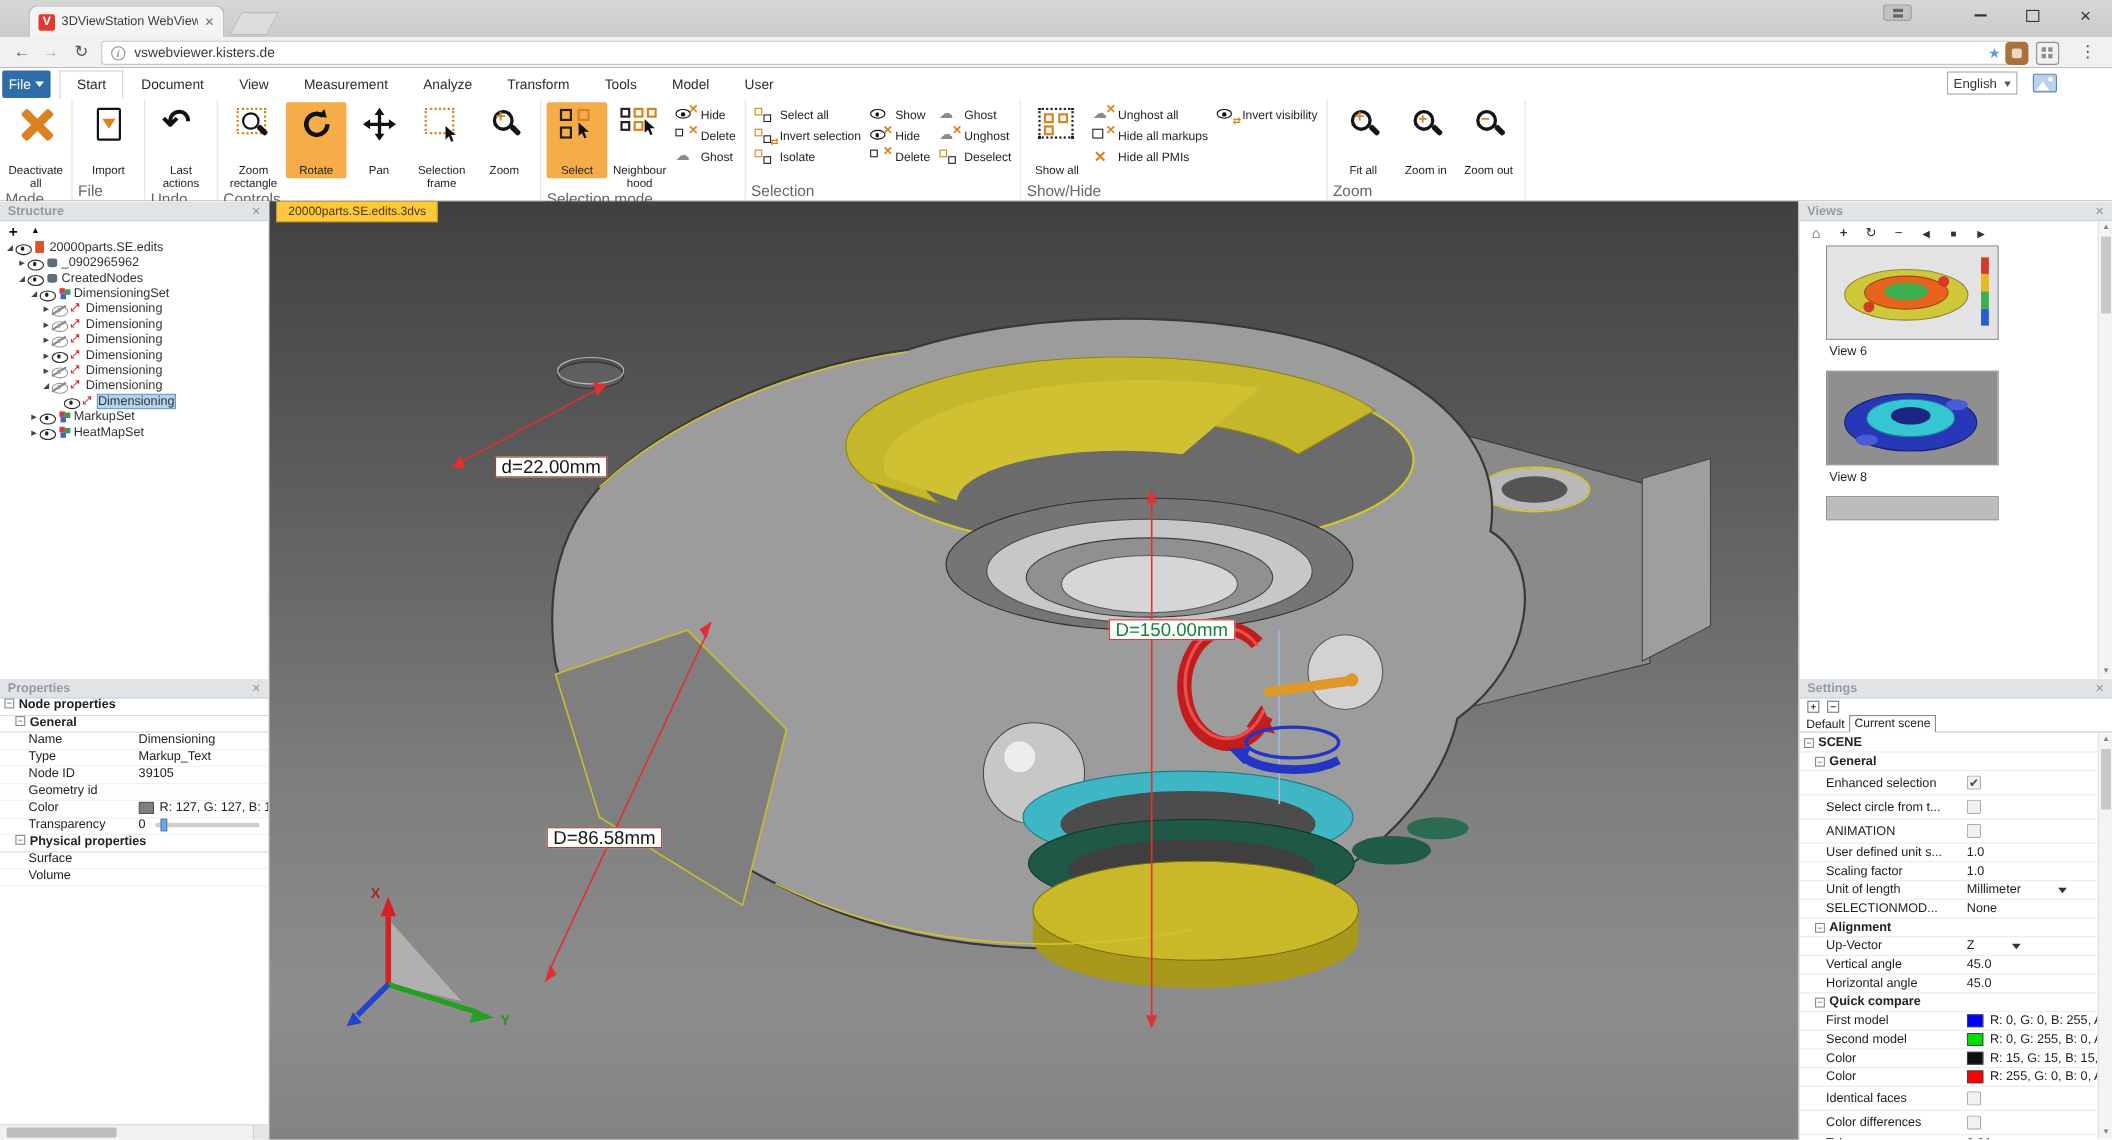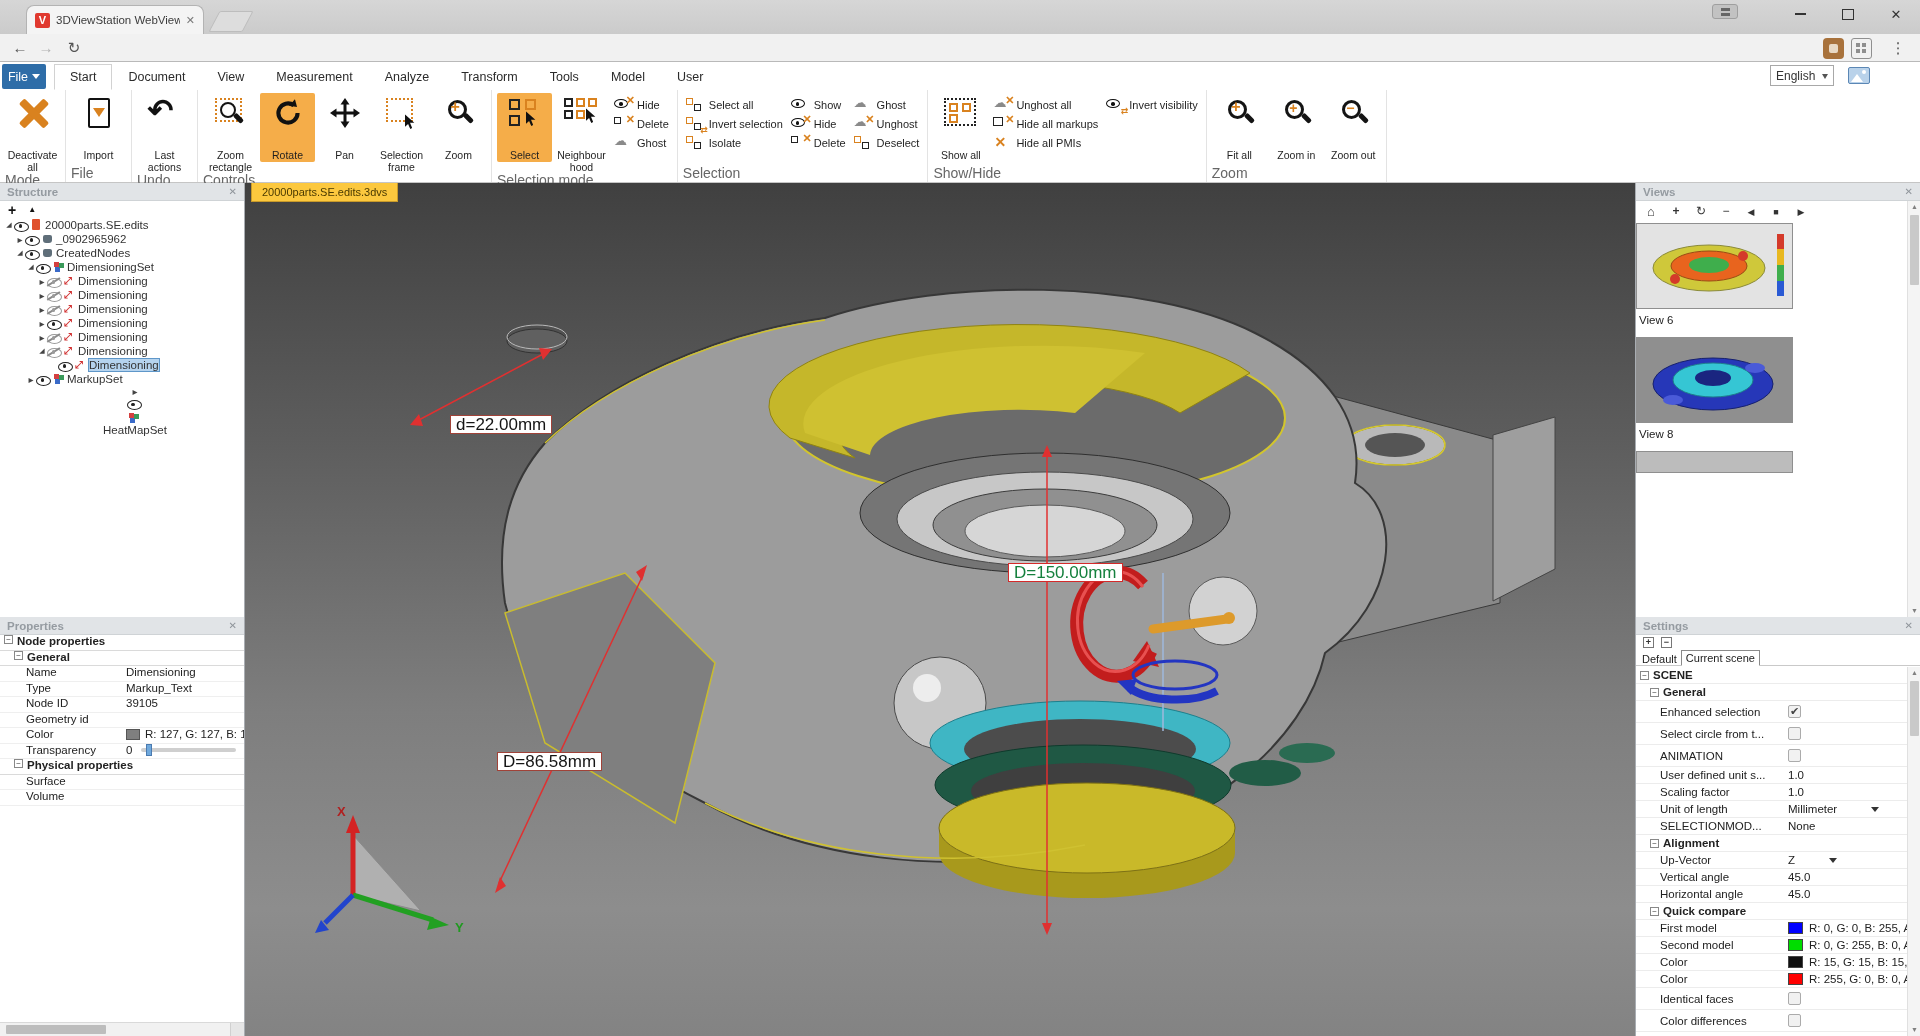--- a/index.html
+++ b/index.html
@@ -156,21 +156,21 @@
 #viewstb{height:20px;display:flex;align-items:center;gap:11px;padding:0 8px;font-size:12px;color:#333}
 .vti{width:14px;text-align:center}
 .vt-home::before{content:"⌂";font-size:13px}
 .vt-move::before{content:"+";font-weight:bold}
 .vt-refresh::before{content:"↻"}
 .vt-minus::before{content:"−"}
 .vt-prev::before{content:"◀";font-size:9px}
 .vt-stop::before{content:"■";font-size:9px}
 .vt-next::before{content:"▶";font-size:9px}
 #viewslist{position:absolute;left:0;top:40px;width:271px;bottom:0;overflow:hidden}
-.vitem{margin:0 0 9px 0;width:188px}
+.vitem{margin:0 0 9px 24px;width:188px}
 .vthumb{width:157px;height:86px;border:1px solid #8f8f8f;background:#d9d9d9;overflow:hidden}
 .vlabel{height:17px;font-size:11.5px;color:#222;display:flex;align-items:center;padding-left:3px;margin-top:2px}
 .vlabel.sel{background:#74d9e8}
 .vscroll{position:absolute;right:0;top:18px;bottom:0;width:13px;background:#f4f4f4;border-left:1px solid #e0e0e0}
 .vscroll .ar{position:absolute;left:0;width:13px;height:12px;font-size:7px;color:#808080;text-align:center;line-height:12px}
 .vscroll .ar.up{top:0}.vscroll .ar.up::before{content:"▲"}
 .vscroll .ar.dn{bottom:0}.vscroll .ar.dn::before{content:"▼"}
 .vscroll .vth{position:absolute;left:1.5px;width:9px;background:#c9c9c9;border-radius:1px}
 #setpanel{position:absolute;left:0;top:434px;width:284px;height:419px;overflow:hidden;background:#fff}
 #setbtns{height:15px;display:flex;align-items:center;gap:7px;padding:0 7px}
@@ -205,20 +205,25 @@
   <div id="winbtns">
     <span class="wmin"></span>
     <span class="wmax"></span>
     <span class="wclose"></span>
   </div>
 </div>
 <div id="urlbar">
   <span id="back" class="navic"></span>
   <span id="fwd" class="navic dis"></span>
   <span id="reload" class="navic"></span>
+  <div id="urlfield">
+    <span class="infoic"></span>
+    <span id="urltext">vswebviewer.kisters.de</span>
+    <span class="staric"></span>
+  </div>
   <span id="ext1"></span>
   <span id="ext2"></span>
   <span id="dots"></span>
 </div>
 
 <div id="menubar">
   <div id="filebtn">
     <span>File</span>
       <span class="car"></span>
   </div>
@@ -605,21 +610,21 @@
           <span class="teye"></span>
           <span class="ticon ti-dim"></span>
           <span class="tlabel sel">Dimensioning</span>
         </div>
         <div class="trow" style="padding-left: 26px;">
           <span class="tarr closed"></span>
           <span class="teye"></span>
           <span class="ticon ti-set"></span>
           <span class="tlabel">MarkupSet</span>
         </div>
-        <div class="trow" style="padding-left: 26px; flex-direction: column;">
+        <div class="trow" style="padding-left: 26px;">
           <span class="tarr closed"></span>
           <span class="teye"></span>
           <span class="ticon ti-set"></span>
           <span class="tlabel">HeatMapSet</span>
         </div>
       </div>
   </div>
   <div id="propspanel">
     <div class="phead">
       <span class="pt">Properties</span>

